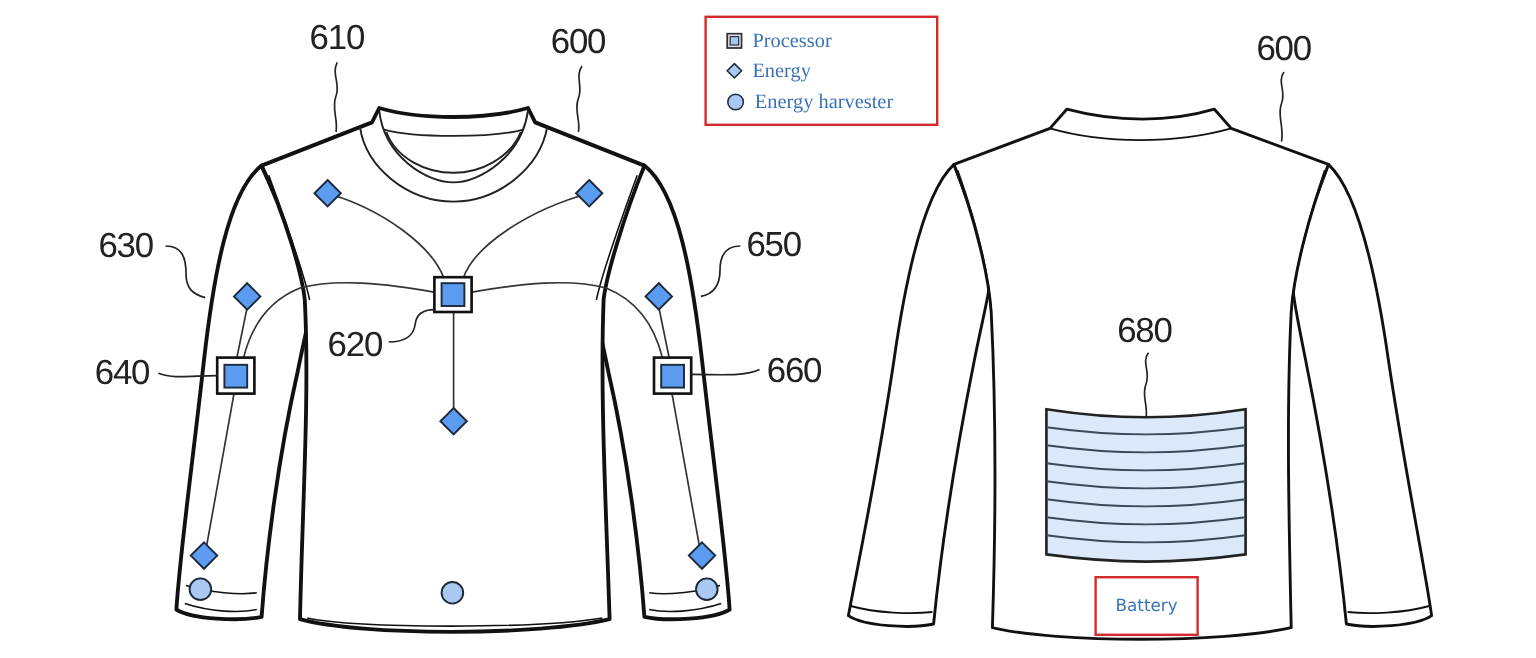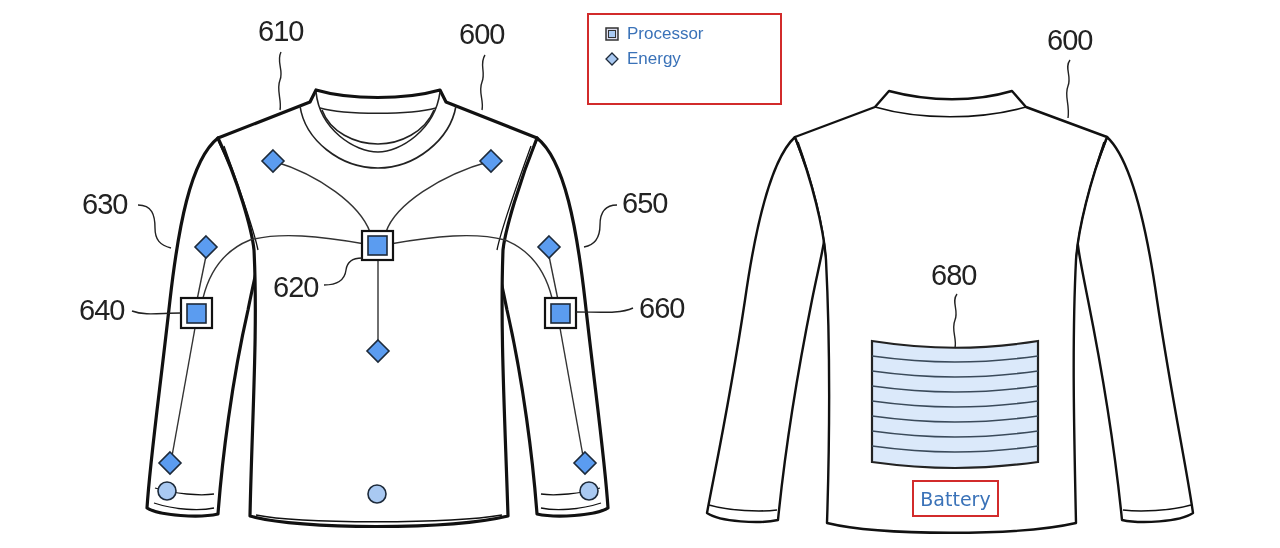--- a/index.html
+++ b/index.html
@@ -12,25 +12,25 @@
     .leader { fill: none; stroke: #222; stroke-width: 1.4; }
     .refnum { font-family: "Liberation Sans", sans-serif; font-size: 29px; fill: #222; letter-spacing: -1px; }
     .blue { fill: #5b9cf0; stroke: #1d2a3a; stroke-width: 1.6; }
     .lightblue { fill: #a9c9f2; stroke: #1d2a3a; stroke-width: 1.6; }
     .proc-frame { fill: #ffffff; stroke: #111; stroke-width: 2.2; }
     .legend-box {
       position: absolute; left: 587px; top: 13px; width: 195px; height: 92px;
       border: 2px solid #d22b2b; box-sizing: border-box; background: #fff;
     }
     .legend-item { position: absolute; left: 16px; display: flex; align-items: center; gap: 8px;
-      color: #3a72b8; font-size: 17px; font-family: Liberation Sans, sans-serif; }
+      color: #3a72b8; font-size: 17px; font-family: Liberation Serif, serif; }
     .battery-label {
-      position: absolute; left: 912px; top: 480px; width: 87px; height: 37px;
+      position: absolute; left: 912px; top: 480px; width: 87px; height: 50px;
       border: 2px solid #d22b2b; box-sizing: border-box; background: #fff;
-      color: #3a72b8; font-size: 19px; font-family: "DejaVu Sans", sans-serif;
+      color: #3a72b8; font-size: 14px; font-family: "DejaVu Sans", sans-serif;
       display: flex; align-items: center; justify-content: center;
     }
   </style>
 </head>
 <body>
 
 <svg id="canvas" width="1280" height="548" viewBox="0 0 1280 548" xmlns="http://www.w3.org/2000/svg">
 
   <g>
 
@@ -149,15 +149,21 @@
       <rect x="3.5" y="3.5" width="7" height="7" fill="#a9c9f2" stroke="#333" stroke-width="1"></rect>
     </svg>
     <span>Processor</span>
   </div>
   <div class="legend-item" style="top:34px">
     <svg width="14" height="14">
       <polygon points="7,1 13,7 7,13 1,7" fill="#a9c9f2" stroke="#1d2a3a" stroke-width="1.3"></polygon>
     </svg>
     <span>Energy</span>
   </div>
+  <div class="legend-item" style="top:60px">
+    <svg width="16" height="16">
+      <circle cx="8" cy="8" r="6.5" fill="#a9c9f2" stroke="#1d2a3a" stroke-width="1.3"></circle>
+    </svg>
+    <span>Energy harvester</span>
+  </div>
 </div>
 
 <div class="battery-label">Battery</div>
 
 </body></html>

